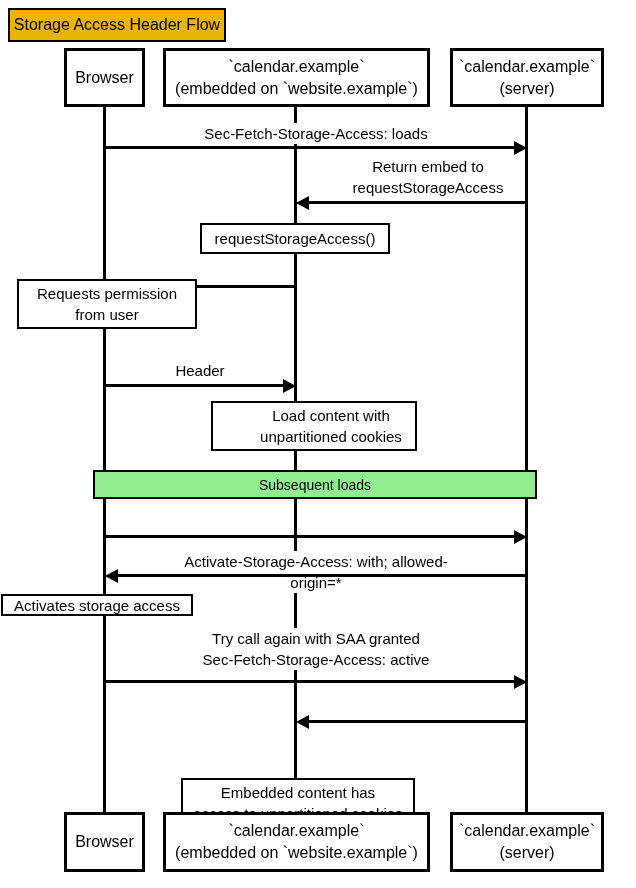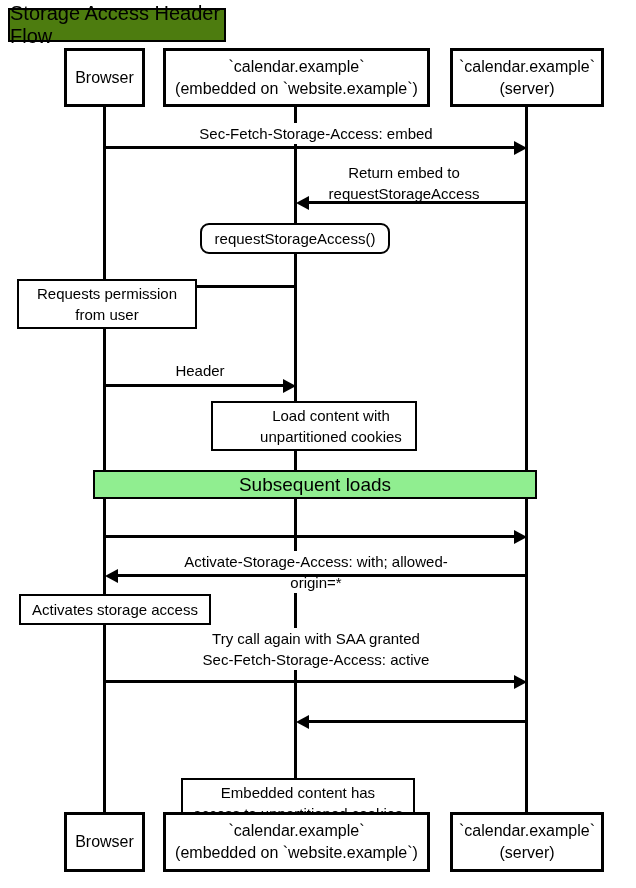--- a/index.html
+++ b/index.html
@@ -3,23 +3,23 @@
 <meta charset="utf-8">
 <style>
   html,body{margin:0;padding:0;background:#ffffff;}
   #canvas{
     position:relative;width:636px;height:888px;background:#ffffff;
     font-family:"Liberation Sans","DejaVu Sans",sans-serif;color:#000;
     overflow:hidden;
   }
   .title-box{
     position:absolute;left:8px;top:8px;width:214px;height:30px;
-    border:2px solid #000;background:#4d7c0f;
+    border:2px solid #000;background:#eab308;
     display:flex;align-items:center;justify-content:center;
-    font-size:20px;
+    font-size:16px;
   }
   .actor{
     position:absolute;border:3px solid #000;background:#fff;
     display:flex;align-items:center;justify-content:center;
     text-align:center;font-size:16px;line-height:22px;white-space:pre-line;
   }
   .lifeline{position:absolute;width:3px;background:#000;}
   .mline{position:absolute;height:3px;background:#000;}
   .ah-r{position:absolute;width:0;height:0;border-style:solid;
     border-width:7px 0 7px 13px;border-color:transparent transparent transparent #000;}
@@ -32,21 +32,21 @@
   }
   .note{
     position:absolute;background:#fff;border:2px solid #000;
     display:flex;align-items:center;justify-content:center;
     text-align:center;font-size:15px;line-height:21px;white-space:pre-line;
   }
   .band{
     position:absolute;left:93px;top:470px;width:444px;height:29px;
     background:#90EE90;border:2px solid #000;box-sizing:border-box;
     display:flex;align-items:center;justify-content:center;
-    font-size:19px;
+    font-size:14px;
   }
 </style>
 </head>
 <body>
 
 <div id="canvas">
 
   <div class="title-box">
     <span>Storage Access Header Flow</span>
   </div>
@@ -60,30 +60,30 @@
   </div>
   <div class="actor" style="left:163px;top:48px;width:261px;height:53px;">
     <span>`calendar.example`
 (embedded on `website.example`)</span>
   </div>
   <div class="actor" style="left:450px;top:48px;width:148px;height:53px;">
     <span>`calendar.example`
 (server)</span>
   </div>
 
-  <div class="mlabel" style="left:316px;top:123px;">Sec-Fetch-Storage-Access: embed</div>
+  <div class="mlabel" style="left:316px;top:123px;">Sec-Fetch-Storage-Access: loads</div>
   <div class="mline" style="left:105px;top:146px;width:411px;"></div>
   <div class="ah-r" style="left:514px;top:141px;"></div>
 
-  <div class="mlabel" style="left:404px;top:156px;margin-top:6px;">Return embed to
+  <div class="mlabel" style="left:428px;top:156px;">Return embed to
 requestStorageAccess</div>
   <div class="mline" style="left:307px;top:201px;width:220px;"></div>
   <div class="ah-l" style="left:296px;top:196px;"></div>
 
-  <div class="note" style="left:200px;top:223px;width:190px;height:31px;box-sizing:border-box;border-radius:9px;">requestStorageAccess()</div>
+  <div class="note" style="left:200px;top:223px;width:190px;height:31px;box-sizing:border-box;">requestStorageAccess()</div>
   <div class="mline" style="left:116px;top:285px;width:180px;"></div>
   <div class="ah-l" style="left:105px;top:280px;"></div>
 
   <div class="note" style="left:17px;top:279px;width:176px;height:46px;">Requests permission
 from user</div>
 
   <div class="mlabel" style="left:200px;top:360px;">Header</div>
   <div class="mline" style="left:105px;top:384px;width:180px;"></div>
   <div class="ah-r" style="left:283px;top:379px;"></div>
 
@@ -94,21 +94,21 @@
     <span>Subsequent loads</span>
   </div>
 
   <div class="mline" style="left:105px;top:535px;width:411px;"></div>
   <div class="ah-r" style="left:514px;top:530px;"></div>
 
   <div class="mlabel" style="left:316px;top:551px;">Activate-Storage-Access: with; allowed-origin=*</div>
   <div class="mline" style="left:116px;top:574px;width:411px;"></div>
   <div class="ah-l" style="left:105px;top:569px;"></div>
 
-  <div class="note" style="left:19px;top:594px;width:192px;height:31px;box-sizing:border-box;">Activates storage access</div>
+  <div class="note" style="left:1px;top:594px;width:192px;height:22px;box-sizing:border-box;">Activates storage access</div>
 
   <div class="mlabel" style="left:316px;top:628px;text-align:center;">Try call again with SAA granted
 Sec-Fetch-Storage-Access: active</div>
   <div class="mline" style="left:105px;top:680px;width:411px;"></div>
   <div class="ah-r" style="left:514px;top:675px;"></div>
 
   <div class="mline" style="left:307px;top:720px;width:220px;"></div>
   <div class="ah-l" style="left:296px;top:715px;"></div>
 
   <div class="note" style="left:181px;top:778px;width:230px;height:46px;">Embedded content has

